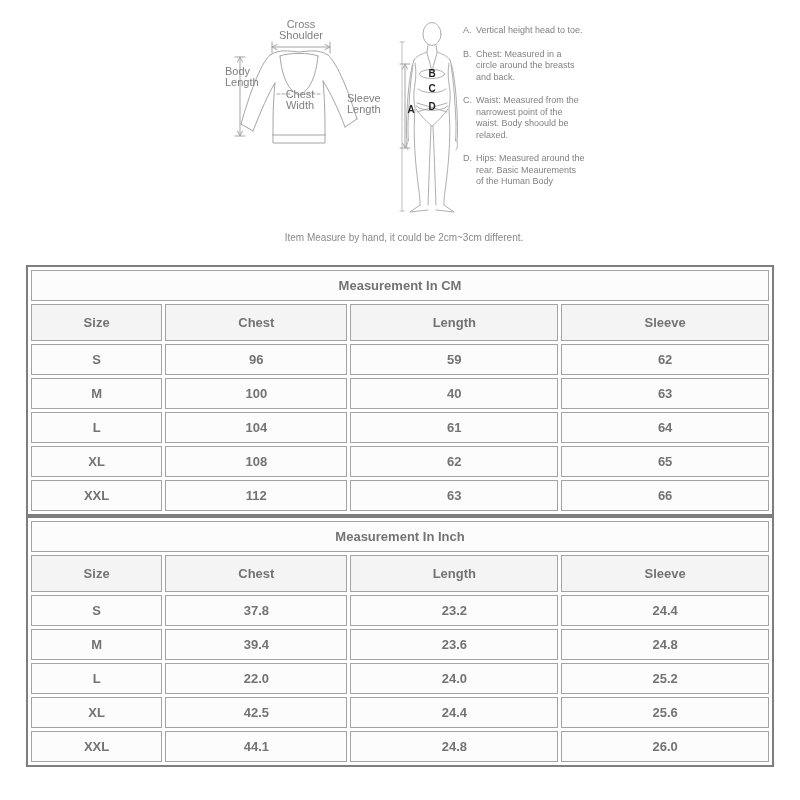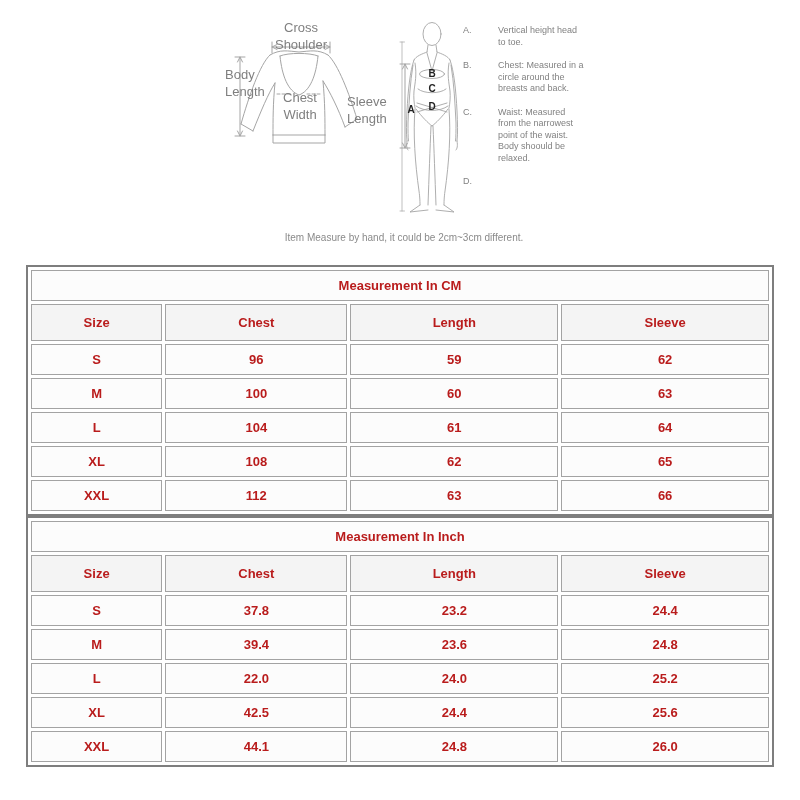--- a/index.html
+++ b/index.html
@@ -1,49 +1,49 @@
 <!DOCTYPE html>
 <html><head>
 <meta charset="utf-8">
 <style>
   * { box-sizing: border-box; margin: 0; padding: 0; }
   html, body { width: 800px; height: 800px; overflow: hidden; background: #ffffff;
     font-family: "Liberation Sans", sans-serif; }
 
   
   .diagram-section { position: relative; width: 800px; height: 226px; }
-  .diagram-label { position: absolute; font-size: 13px; line-height: 17px; color: #7f7f7f; }
+  .diagram-label { position: absolute; font-size: 11px; line-height: 11px; color: #7f7f7f; }
   .lbl-cross   { left: 269px; top: 19px;  width: 64px; text-align: center; }
   .lbl-body    { left: 225px; top: 66px;  width: 36px; }
   .lbl-chest   { left: 276px; top: 89px;  width: 48px; text-align: center; }
   .lbl-sleeve  { left: 347px; top: 93px;  width: 46px; }
   .svg-abs { position: absolute; }
   .fig-letter { font-size: 10px; font-weight: bold; fill: #222222;
     font-family: "Liberation Sans", sans-serif; }
 
   .annotations { position: absolute; left: 463px; top: 25px; width: 122px; }
   .annotation-item { display: flex; margin-bottom: 12px; font-size: 9px;
     line-height: 11.5px; color: #828282; }
   .annotation-label { width: 13px; flex: none; }
-  .annotation-text { flex: 1; margin-left: 22px; }
+  .annotation-text { flex: 1; }
 
   .note { margin-top: 6px; text-align: center; font-size: 10px; color: #8a8a8a; padding-left: 8px; }
 
   
   .tables-wrap { padding: 0 26px; }
   table.size-table { width: 100%; table-layout: fixed; border-collapse: separate;
     border-spacing: 3px; border: 2px solid #7e7e7e; background: #ffffff; }
   table.size-table.cm   { margin-top: 22px; }
   table.size-table.inch { }
   col.c-size   { width: 18%; }
   col.c-chest  { width: 25%; }
   col.c-length { width: 28.5%; }
   col.c-sleeve { width: 28.5%; }
   .size-table td, .size-table th { border: 1px solid #a3a3a3; text-align: center;
-    vertical-align: middle; color: #b91c1c; font-weight: bold; }
+    vertical-align: middle; color: #737373; font-weight: bold; }
   .title-cell { height: 40px; background: #eaeaea; font-size: 14.5px; color: #555555; }
   .size-table th { height: 37px; background: #f4f4f4; font-size: 13px; }
   .size-table td { height: 31px; background: #fcfcfc; font-size: 13px; }
 </style>
 </head>
 <body>
 
 <div class="diagram-section">
 
   <svg class="svg-abs" style="left:222px; top:8px;" width="200" height="152" viewBox="0 0 200 152" fill="none" stroke="#a5a5a5" stroke-width="1" stroke-linecap="round">
@@ -147,20 +147,21 @@
     <div class="annotation-item">
       <span class="annotation-label">B.</span>
       <span class="annotation-text">Chest: Measured in a circle around the breasts and back.</span>
     </div>
     <div class="annotation-item">
       <span class="annotation-label">C.</span>
       <span class="annotation-text">Waist: Measured from the narrowest point of the waist. Body shoould be relaxed.</span>
     </div>
     <div class="annotation-item">
       <span class="annotation-label">D.</span>
+      <span class="annotation-text">Hips: Measured around the rear. Basic Meaurements of the Human Body</span>
     </div>
   </div>
 </div>
 
 <div class="note">Item Measure by hand, it could be 2cm~3cm different.</div>
 
 <div class="tables-wrap">
 
   <table class="size-table cm">
     <colgroup>
@@ -181,21 +182,21 @@
       </tr>
       <tr>
         <td>S</td>
         <td>96</td>
         <td>59</td>
         <td>62</td>
       </tr>
       <tr>
         <td>M</td>
         <td>100</td>
-        <td>60</td>
+        <td>40</td>
         <td>63</td>
       </tr>
       <tr>
         <td>L</td>
         <td>104</td>
         <td>61</td>
         <td>64</td>
       </tr>
       <tr>
         <td>XL</td>

